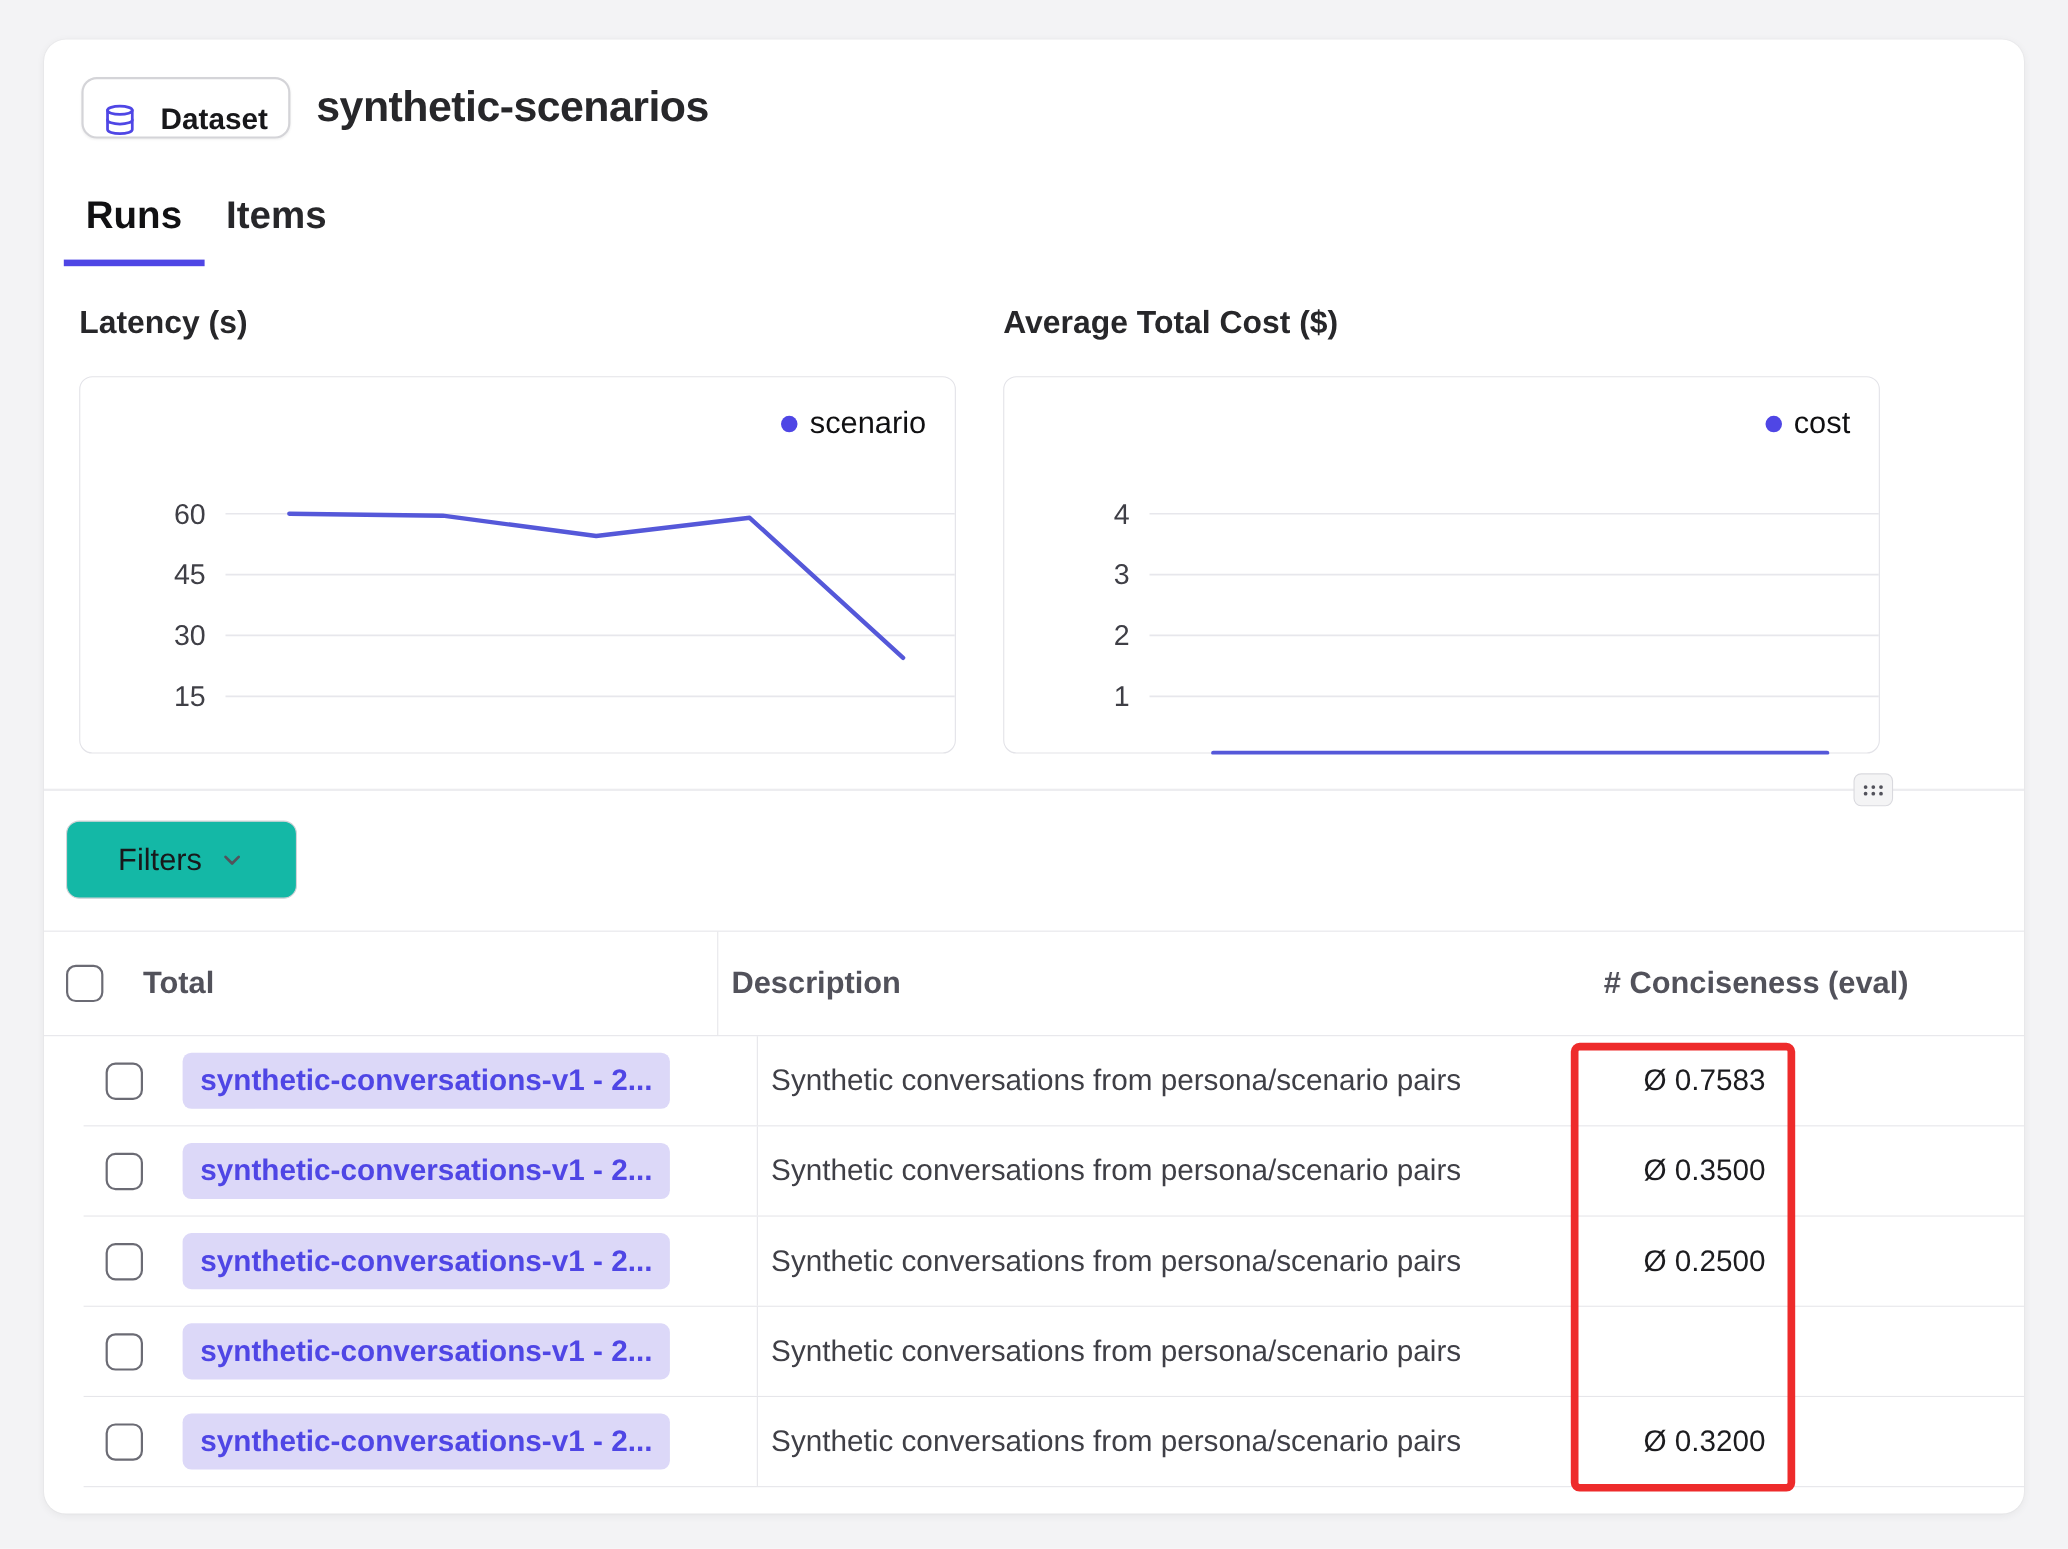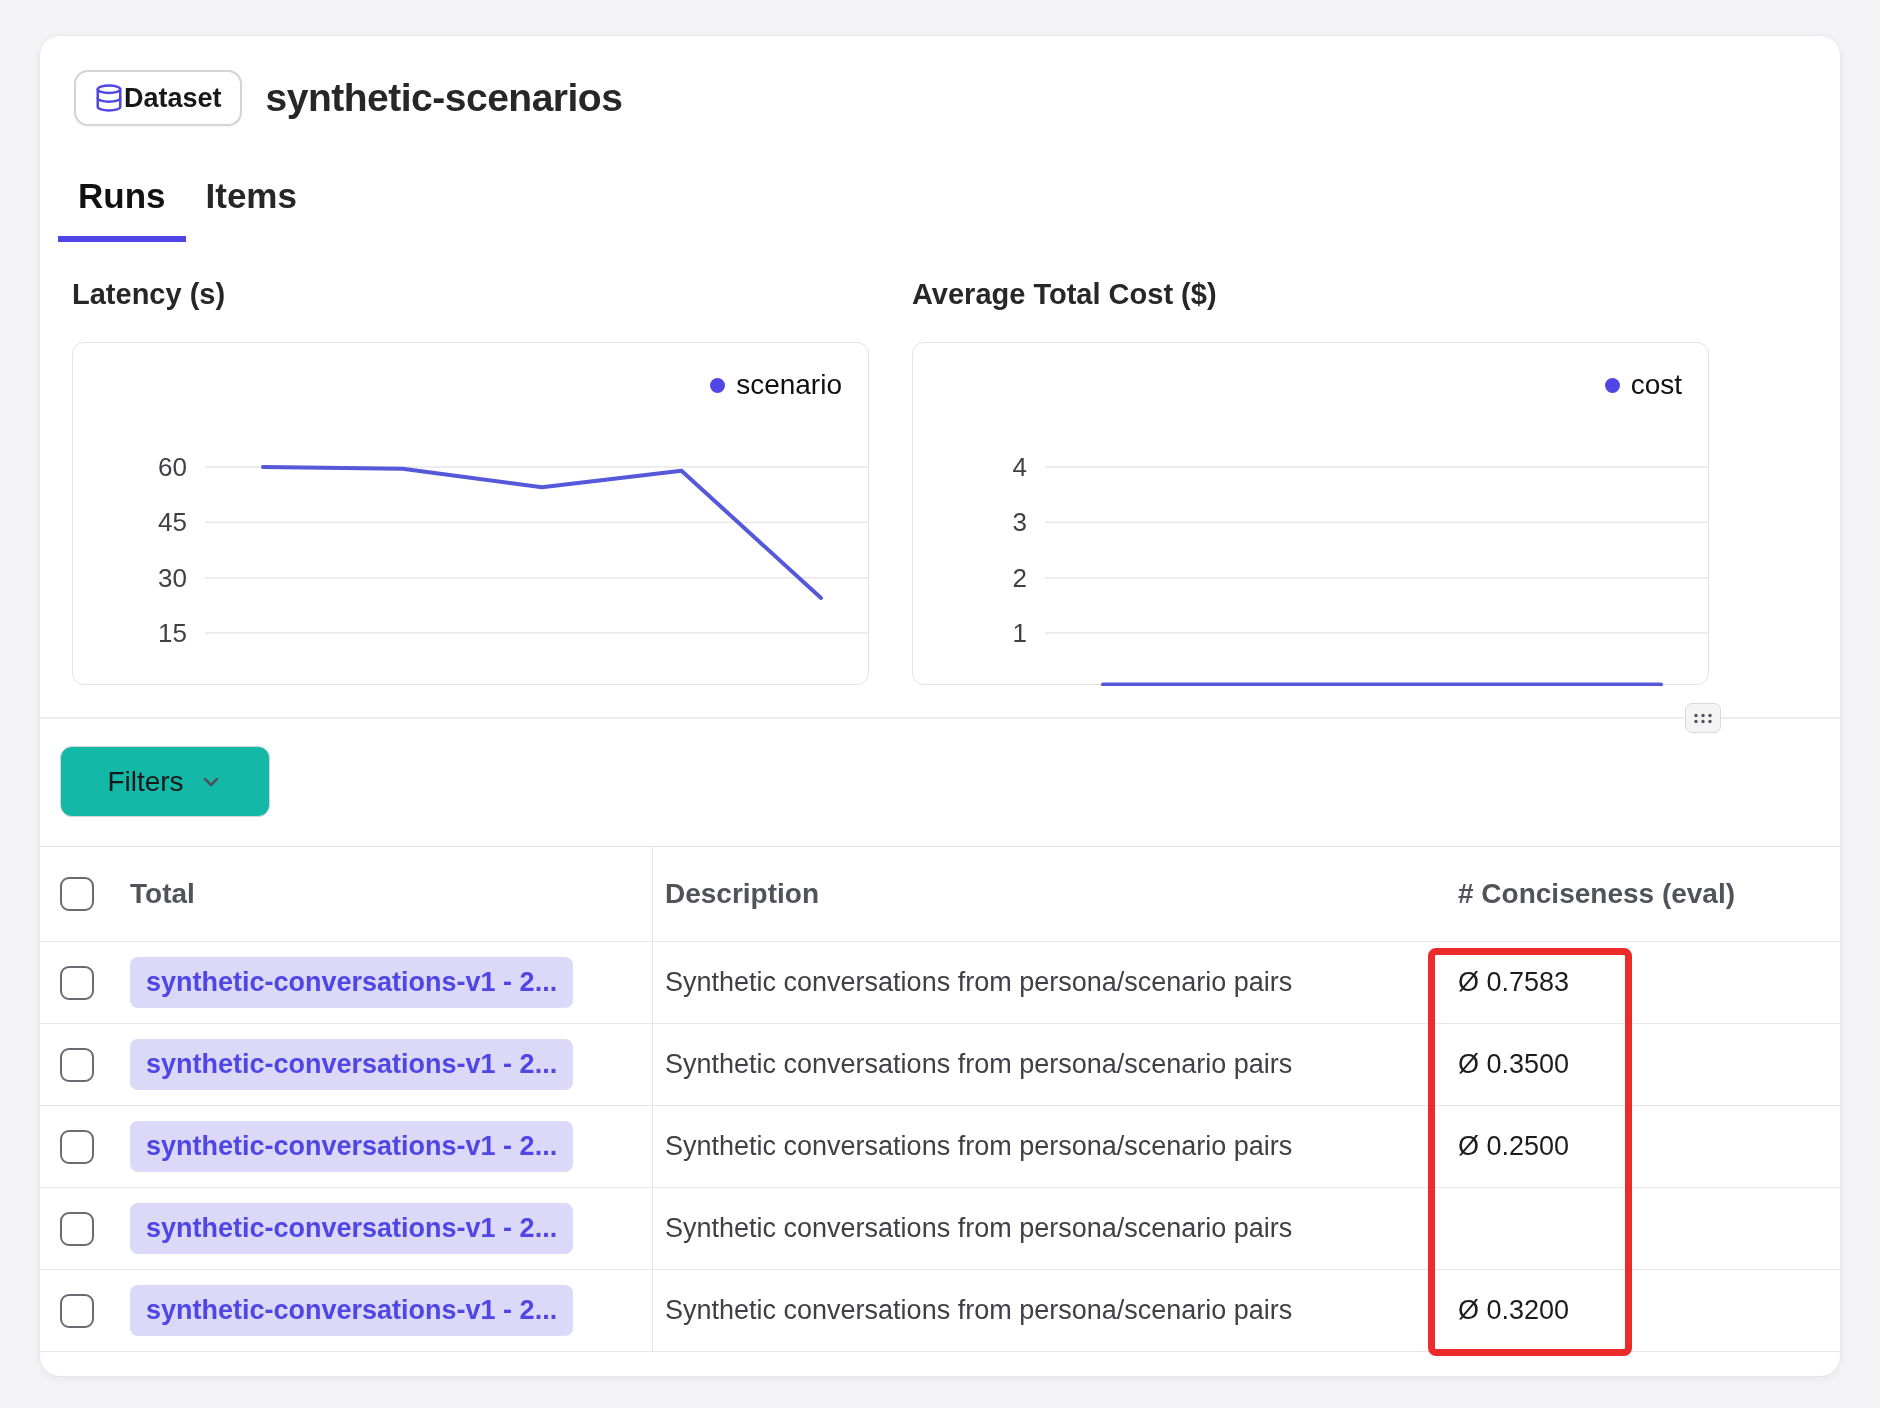--- a/index.html
+++ b/index.html
@@ -19,21 +19,21 @@
     border-radius: 20px;
     box-shadow: 0 2px 8px rgba(0,0,0,0.06), 0 0 0 1px rgba(0,0,0,0.02);
   }
 
   
   .header {
     position: absolute; left: 34px; top: 34px;
     display: flex; align-items: center; gap: 24px;
   }
   .badge {
-    display: inline-flex; align-items: center; gap: 0;
+    display: inline-flex; align-items: flex-end; gap: 22px;
     height: 56px; padding: 0 18px;
     border: 2px solid #d4d4d8; border-radius: 14px;
     background: #ffffff;
     box-shadow: 0 1px 2px rgba(0,0,0,0.05);
     font-size: 27px; font-weight: 700; color: #18181b;
   }
   .db-icon { width: 30px; height: 30px; stroke: #4f46e5; fill: none; stroke-width: 2; }
   .title { font-size: 39px; font-weight: 700; color: #27272a; letter-spacing: -0.5px; }
 
   
@@ -93,21 +93,21 @@
   
   .table { position: absolute; left: 0; top: 810px; width: 1800px; }
   .thead, .trow {
     display: grid;
     grid-template-columns: 70px 522px 806px 1fr;
     padding-left: 20px;
     align-items: center;
     border-bottom: 1.5px solid #e6e6ea;
   }
   .thead { height: 96px; border-top: 1.5px solid #e6e6ea; }
-  .trow { height: 82px; }
+  .trow { height: 82px; margin-left: 36px; }
   .th { font-size: 28px; font-weight: 600; color: #52525b; }
   .cell { white-space: nowrap; }
   .desc-col {
     border-left: 1.5px solid #e6e6ea;
     padding-left: 12px;
     align-self: stretch;
     display: flex; align-items: center;
   }
   .check-cell { display: flex; align-items: center; }
   .checkbox {

